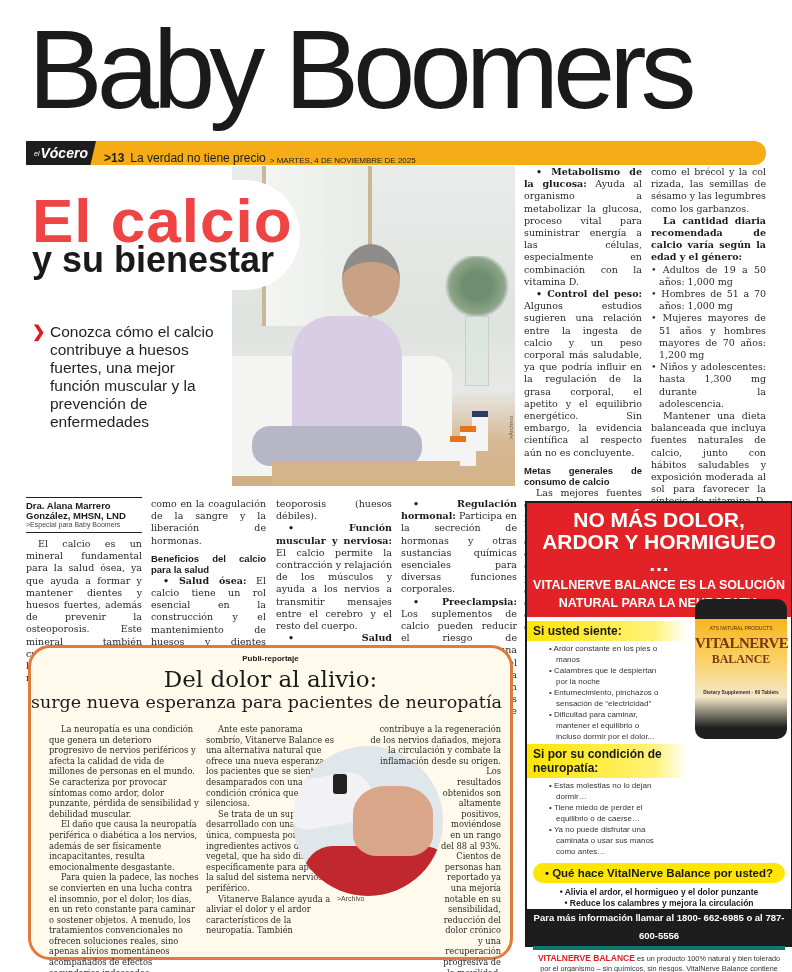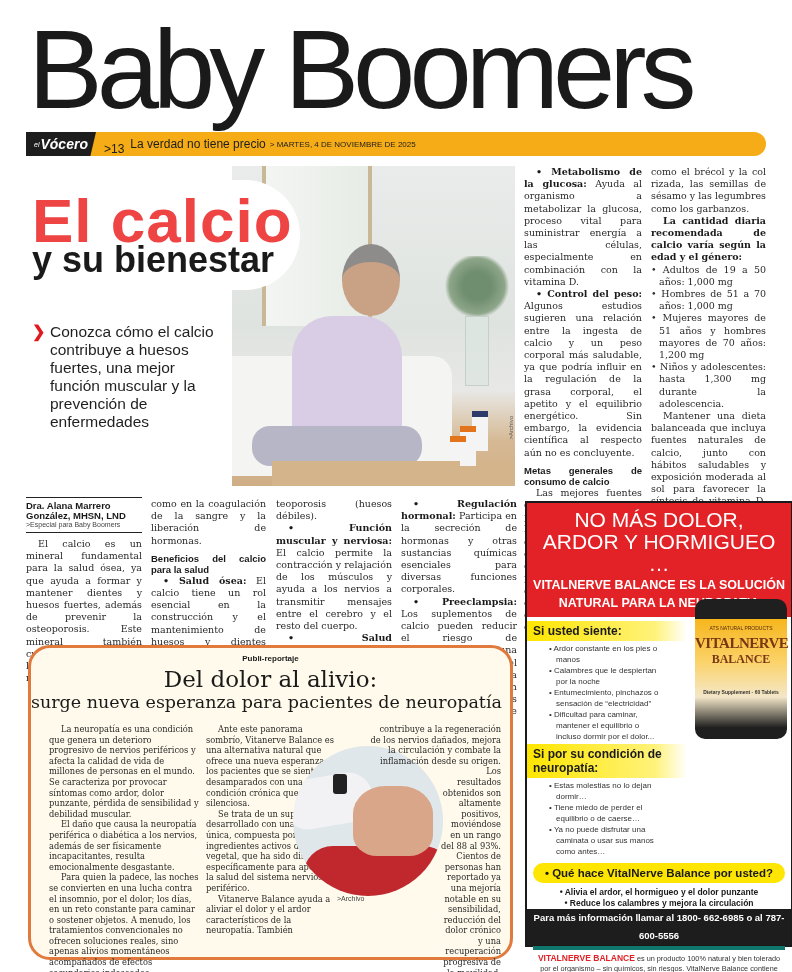--- a/index.html
+++ b/index.html
@@ -1,24 +1,24 @@
 <!DOCTYPE html>
 <html><head>
 <meta charset="utf-8">
 <style>
   * { box-sizing: border-box; margin: 0; padding: 0; }
   html, body { width: 792px; height: 972px; background: #ffffff; overflow: hidden; }
   body { position: relative; font-family: "DejaVu Serif", serif; color: #222; }
 
   .masthead { position: absolute; left: 28px; top: 10px; font-family: "Liberation Sans", sans-serif; font-size: 112px; letter-spacing: -6px; line-height: 120px; color: #1a1a1a; font-weight: 400; }
 
-  .bar { position: absolute; left: 26px; top: 132px; width: 740px; height: 24px; background: #f5ac16; border-radius: 0 12px 12px 0; display: flex; align-items: center; font-family: "Liberation Sans", sans-serif; }
+  .bar { position: absolute; left: 26px; top: 141px; width: 740px; height: 24px; background: #f5ac16; border-radius: 0 12px 12px 0; display: flex; align-items: flex-end; font-family: "Liberation Sans", sans-serif; }
   .bar .logo { background: #1d1d1d; color: #fff; height: 24px; width: 70px; display: flex; align-items: center; justify-content: center; font-weight: 700; font-size: 14px; font-style: italic; clip-path: polygon(0 0, 100% 0, 92% 100%, 0 100%); }
   .bar .logo small { font-size: 7px; font-weight: 400; margin-right: 1px; }
-  .bar .pg { font-weight: 400; color: #1d1d1d; font-size: 12px; margin-left: 8px; margin-top: 9px; }
+  .bar .pg { font-weight: 700; color: #1d1d1d; font-size: 12px; margin-left: 8px; margin-top: 9px; }
   .bar .motto { font-size: 12px; color: #1d1d1d; margin-left: 6px; }
   .bar .date { font-size: 8px; color: #1d1d1d; margin-left: 4px; }
 
   .photo { position: absolute; left: 232px; top: 166px; width: 283px; height: 320px; overflow: hidden;
     background: linear-gradient(180deg, #e9ecea 0%, #dfe3e0 50%, #e8e8e6 70%, #d6b994 86%, #cfae86 100%); }
   .photo .window { position: absolute; left: 30px; top: 0; width: 110px; height: 160px; background: linear-gradient(90deg,#f3f5f2,#e7ece6); border-left: 4px solid #c9b896; border-right: 4px solid #c9b896; }
   .photo .sofa { position: absolute; left: -20px; top: 190px; width: 240px; height: 120px; background: #f4f4f3; border-radius: 20px; }
   .photo .woman-body { position: absolute; left: 60px; top: 150px; width: 110px; height: 120px; background: #d8cde4; border-radius: 40px 40px 10px 10px; }
   .photo .woman-head { position: absolute; left: 110px; top: 78px; width: 58px; height: 72px; background: #c9a285; border-radius: 50%; border-top: 18px solid #8e8c8a; }
   .photo .legs { position: absolute; left: 20px; top: 260px; width: 170px; height: 40px; background: #b7b6c7; border-radius: 18px; }
@@ -57,21 +57,21 @@
   .pub .txt p { text-indent: 12px; }
   .pub .circle { position: absolute; left: 262px; top: 98px; width: 150px; height: 150px; border-radius: 50%; overflow: hidden; background: #dfe7ea; }
   .pub .circle .arm { position: absolute; left: -10px; top: 30px; width: 90px; height: 50px; background: #f2f2f4; border-radius: 30px; transform: rotate(-10deg); }
   .pub .circle .feet { position: absolute; left: 60px; top: 40px; width: 80px; height: 70px; background: #d9a689; border-radius: 40% 40% 30% 30%; }
   .pub .circle .cushion { position: absolute; left: 10px; top: 100px; width: 150px; height: 60px; background: #c0282e; border-radius: 30px; }
   .pub .circle .watch { position: absolute; left: 40px; top: 28px; width: 14px; height: 20px; background: #222; border-radius: 3px; }
   .pub .pcredit { position: absolute; left: 306px; top: 247px; font-family: "Liberation Sans", sans-serif; font-size: 7px; color: #444; }
 
   .ad { position: absolute; left: 525px; top: 501px; width: 268px; height: 446px; border: 2px solid #1a1a1a; background: #fff; font-family: "Liberation Sans", sans-serif; }
   .ad .top { background: #e22226; color: #fff; text-align: center; padding: 6px 4px 6px; }
-  .ad .top .l1 { font-size: 21px; font-weight: 400; line-height: 22px; }
+  .ad .top .l1 { font-size: 21px; font-weight: 700; line-height: 22px; }
   .ad .top .l2 { font-size: 12.5px; font-weight: 700; line-height: 16px; margin-top: 2px; }
   .ad .hl { background: linear-gradient(90deg, #ffe600 0%, #fff27a 80%, #ffffff 100%); font-weight: 700; color: #1a1a1a; font-size: 12px; line-height: 14px; padding: 3px 6px; width: 160px; }
   .ad .list { font-size: 8px; line-height: 11px; color: #333; padding: 2px 22px; width: 160px; }
   .ad .list li { list-style: none; padding-left: 7px; text-indent: -7px; }
   .ad .bottle { position: absolute; left: 168px; top: 96px; width: 92px; height: 140px; border-radius: 10px; background: linear-gradient(180deg,#1f1f1f 0%,#1f1f1f 14%, #f6b51c 14%, #fbd36a 45%, #f4e7c9 70%, #1f1f1f 92%); text-align: center; color: #7a3614; }
   .ad .bottle .brand { font-size: 5px; margin-top: 26px; color: #5a2a0d; }
   .ad .bottle .n1 { font-family: "Liberation Serif", serif; font-size: 15px; font-weight: 700; margin-top: 4px; letter-spacing: -0.5px; }
   .ad .bottle .n2 { font-family: "Liberation Serif", serif; font-size: 12px; font-weight: 700; }
   .ad .bottle .sup { font-size: 5px; color: #333; margin-top: 22px; font-weight: 700; }
   .ad .q { background: #ffe600; margin: 4px 6px 0; text-align: center; font-weight: 700; font-size: 11.5px; line-height: 20px; color: #1a1a1a; border-radius: 10px; }

